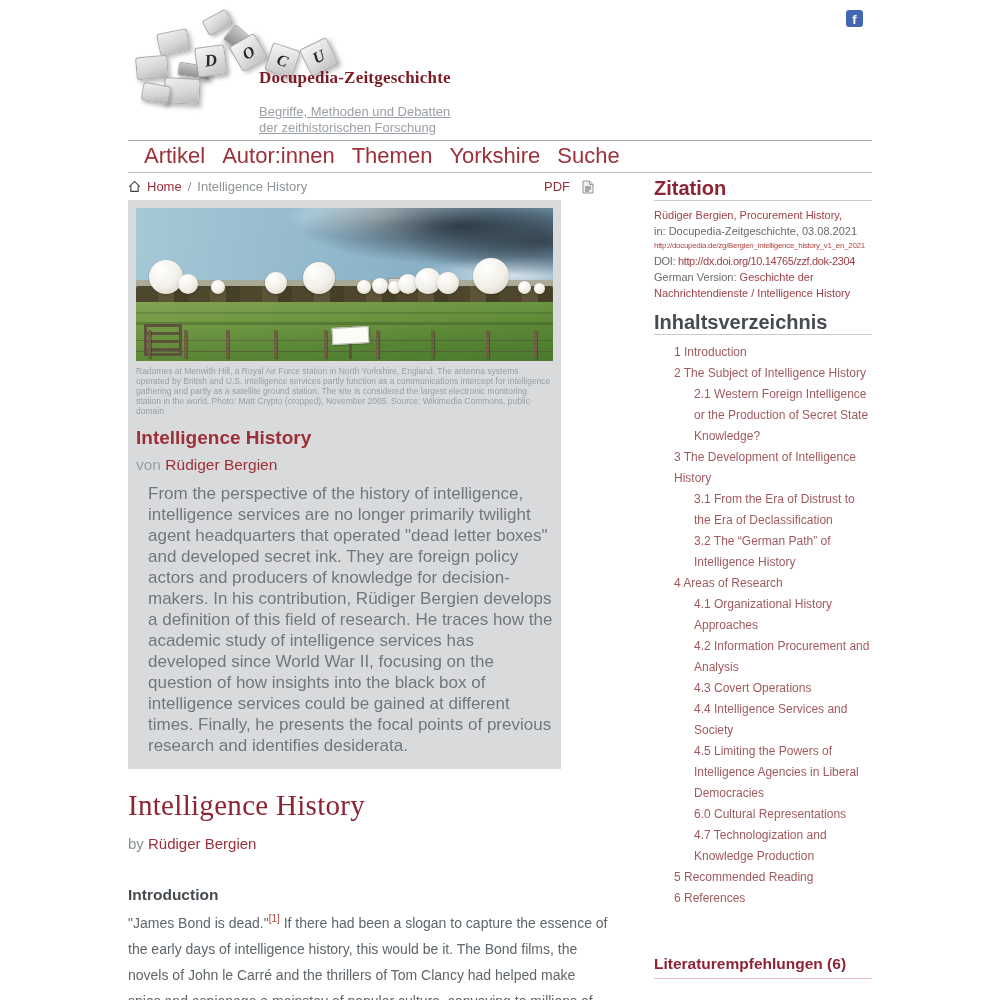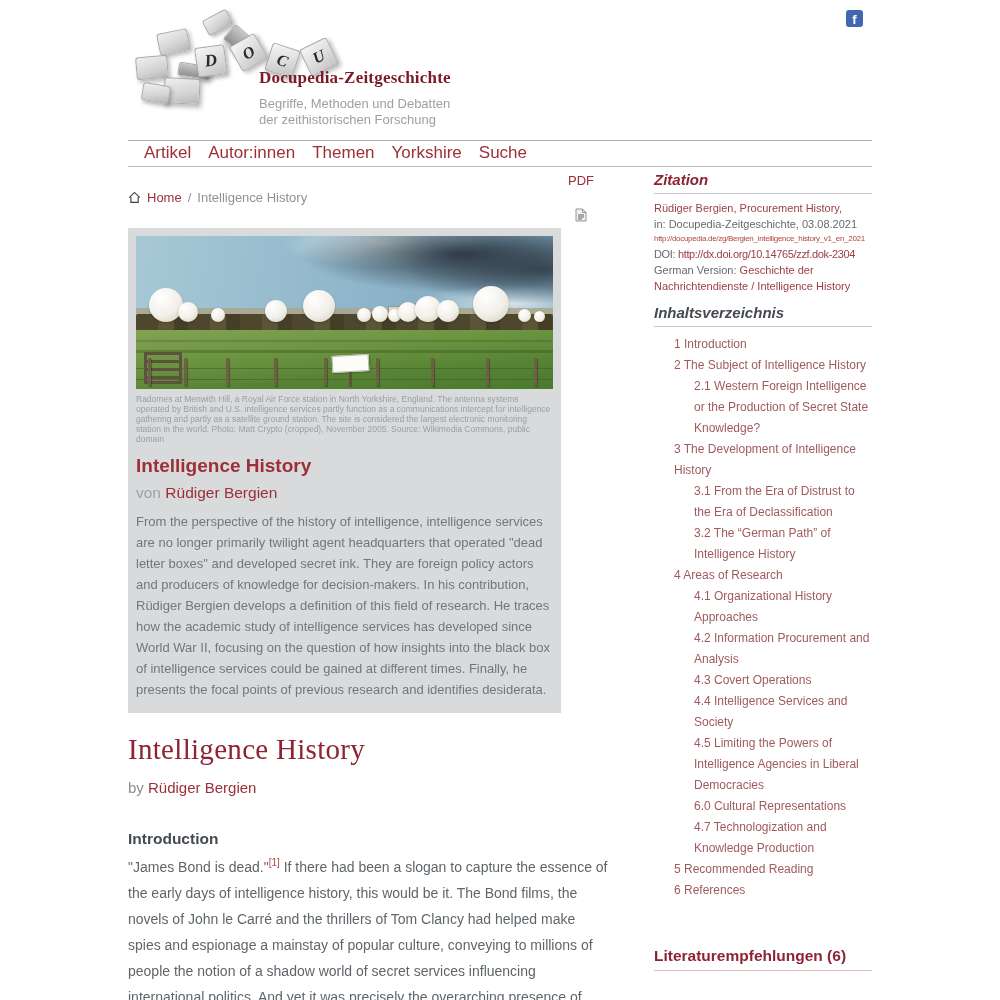--- a/index.html
+++ b/index.html
@@ -20,43 +20,43 @@
   .logo{position:absolute;left:6px;top:6px;width:215px;height:100px;}
   .tile{position:absolute;background:linear-gradient(160deg,#f6f6f6 0%,#dcdcdc 55%,#c2c2c2 100%);
         border:1px solid #a9a9a9;border-radius:3px;box-shadow:2px 3px 4px rgba(60,60,60,.35);
         display:flex;align-items:center;justify-content:center;
         font-family:"Liberation Serif",serif;font-style:italic;font-weight:bold;color:#26292c;}
   .tile.blank{background:linear-gradient(165deg,#efefef 0%,#d4d4d4 60%,#b5b5b5 100%);}
   .tile.edge{background:linear-gradient(180deg,#c8c8c8 0%,#8f8f8f 100%);}
   .brand-text{position:absolute;left:131px;top:68px;}
   .brand-title{font-family:"Liberation Serif",serif;font-weight:bold;font-size:17px;
                color:var(--brand-red);letter-spacing:.2px;}
-  .brand-tagline{font-size:13px;line-height:15.5px;color:var(--muted-gray);margin-top:8px;}
+  .brand-tagline{font-size:13px;line-height:15.5px;color:var(--muted-gray);margin-top:16px;text-decoration:underline;}
   .fb{position:absolute;right:9px;top:10px;width:17px;height:17px;border-radius:3px;
       background:var(--fb-blue);color:#fff;font-weight:bold;font-size:13px;
       display:flex;align-items:flex-end;justify-content:center;line-height:15px;}
 
   
   nav{border-top:1px solid var(--nav-rule);border-bottom:1px solid #b8babb;
       padding:2px 0 3px 16px;}
   nav ul{list-style:none;display:flex;gap:17px;}
-  nav a{color:var(--link-red);font-size:17px;}
+  nav a{color:var(--link-red);font-size:22px;}
 
   
   .content{display:flex;align-items:flex-start;}
   .col-left{width:482px;}
   .sidebar{width:218px;margin-left:auto;}
 
   
   .breadcrumb{display:flex;align-items:center;gap:6px;margin-top:6px;font-size:13px;
               width:466px;}
   .breadcrumb .home{color:var(--link-red);}
   .breadcrumb .sep,.breadcrumb .current{color:#8d9296;}
-  .pdf-link{margin-left:auto;display:flex;align-items:center;gap:20px;color:var(--link-red);
-            font-size:13px;flex-direction:column;}
+  .pdf-link{margin-left:auto;display:flex;align-items:center;gap:12px;color:var(--link-red);
+            font-size:13px;}
 
   
   .teaser-box{width:433px;background:var(--box-bg);padding:8px 8px 13px 8px;margin-top:6px;}
   .photo{position:relative;width:417px;height:153px;overflow:hidden;
     background:
       radial-gradient(ellipse 230px 55px at 78% 12%, rgba(42,54,64,.95), rgba(42,54,64,0) 70%),
       radial-gradient(ellipse 190px 48px at 97% 22%, rgba(54,68,80,.9), rgba(54,68,80,0) 72%),
       radial-gradient(ellipse 150px 34px at 60% 5%, rgba(236,243,246,.85), rgba(236,243,246,0) 70%),
       radial-gradient(ellipse 130px 26px at 90% 44%, rgba(228,238,242,.85), rgba(228,238,242,0) 72%),
       linear-gradient(100deg,#a7c9d6 0%,#8fb6ca 50%,#7fa3bb 100%);}
@@ -76,35 +76,35 @@
   .gate{position:absolute;left:8px;top:116px;width:38px;height:32px;border:3px solid #5d523c;
         background:repeating-linear-gradient(180deg,transparent 0 5px,#5d523c 5px 8px);}
   .sign{position:absolute;left:196px;top:119px;width:37px;height:17px;background:#fbfbf7;
         border:1px solid #b9b9ae;transform:rotate(-3deg);box-shadow:1px 1px 2px rgba(0,0,0,.25);}
   .sign-post{position:absolute;left:213px;top:136px;width:3px;height:15px;background:#5d523c;}
 
   .caption{font-size:8.5px;line-height:10px;color:#999fa3;margin-top:5px;}
   .teaser-title{font-size:19px;font-weight:bold;color:var(--link-red);margin-top:11px;}
   .teaser-byline{font-size:15.5px;color:var(--muted-gray);margin-top:7px;}
   .teaser-byline a{color:var(--link-red);}
-  .abstract{font-size:13px;line-height:21px;color:var(--abstract-gray);margin-top:9px;}
+  .abstract{font-size:17px;line-height:21px;color:var(--abstract-gray);margin-top:9px;margin-left:12px;}
 
   
   .article-title{font-family:"Liberation Serif",serif;font-weight:normal;font-size:29px;
                  color:#8d2433;margin-top:20px;letter-spacing:.3px;}
   .article-byline{font-size:15px;color:#8a9094;margin-top:13px;}
   .article-byline a{color:var(--link-red);}
   .section-heading{font-size:15.5px;font-weight:bold;color:var(--heading-gray);margin-top:34px;}
   .body-text{font-size:14px;line-height:26px;color:var(--body-gray);margin-top:6px;}
   .footnote-ref{color:var(--url-red);font-size:10px;vertical-align:super;line-height:0;}
 
   
   .sb-section{margin-top:4px;}
-  .sb-heading{font-size:15px;font-weight:bold;padding-bottom:5px;
-              border-bottom:1px solid var(--rule-gray);font-style:italic;}
+  .sb-heading{font-size:20px;font-weight:bold;
+              border-bottom:1px solid var(--rule-gray);}
   .sb-heading.red{color:#8d2433;}
   .sb-heading.gray{color:var(--heading-gray);}
   .citation{margin-top:6px;font-size:11px;line-height:16px;color:#66696d;}
   .citation .cite-link{color:var(--cite-red);}
   .cite-url{display:block;font-size:8px;letter-spacing:-0.3px;white-space:nowrap;
             overflow:hidden;color:var(--url-red);line-height:14px;}
   .cite-row{white-space:nowrap;overflow:hidden;letter-spacing:-0.35px;}
   .toc-section{margin-top:10px;}
   .toc-list{list-style:none;margin-top:7px;}
   .toc-item{font-size:12px;line-height:21px;}

